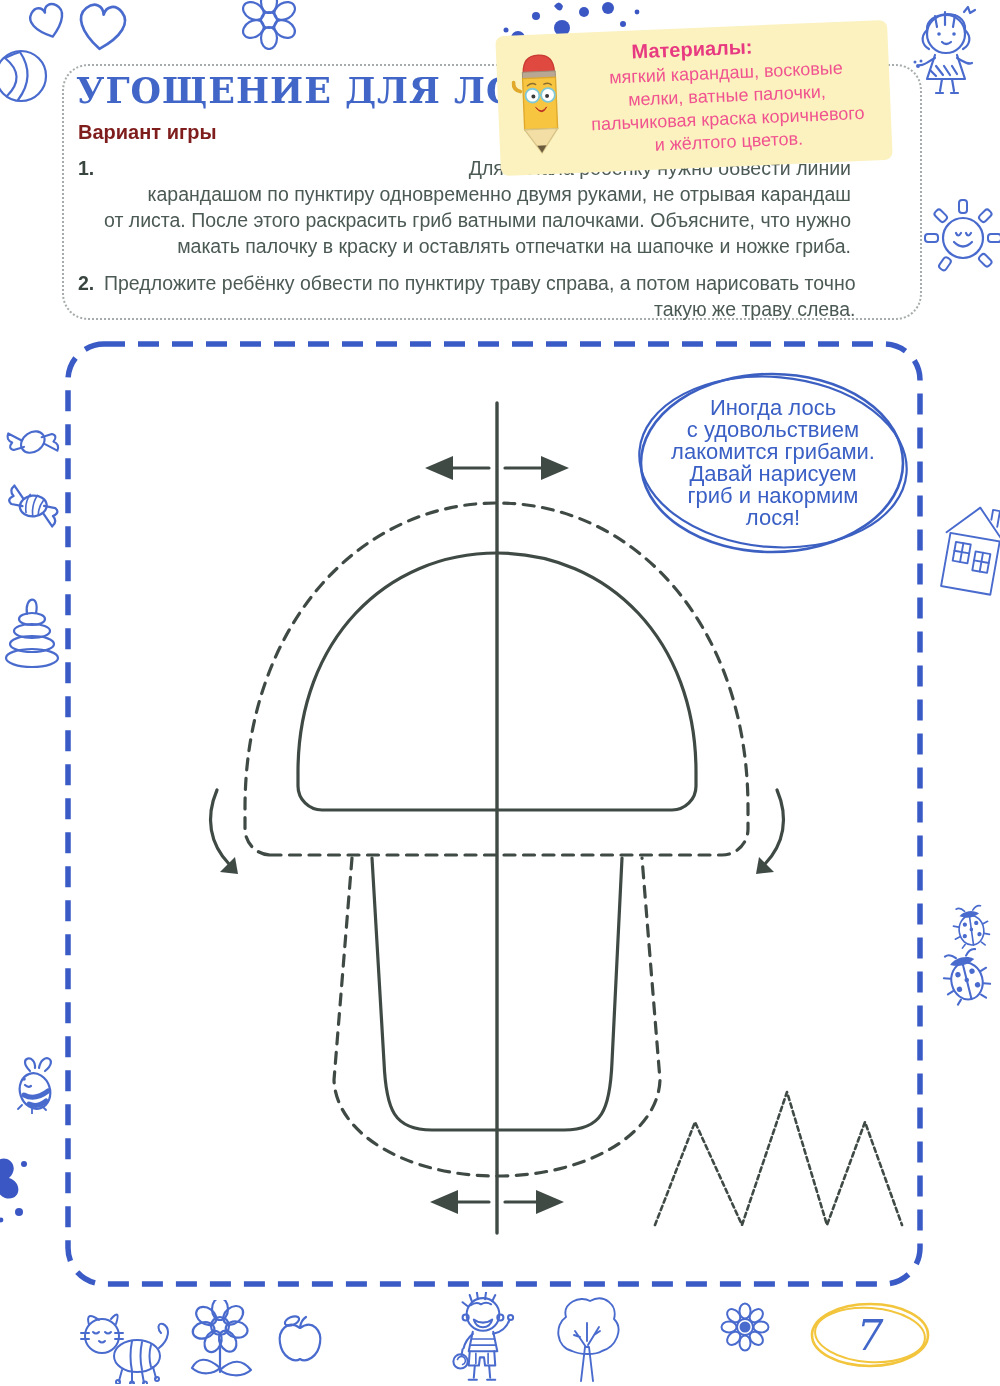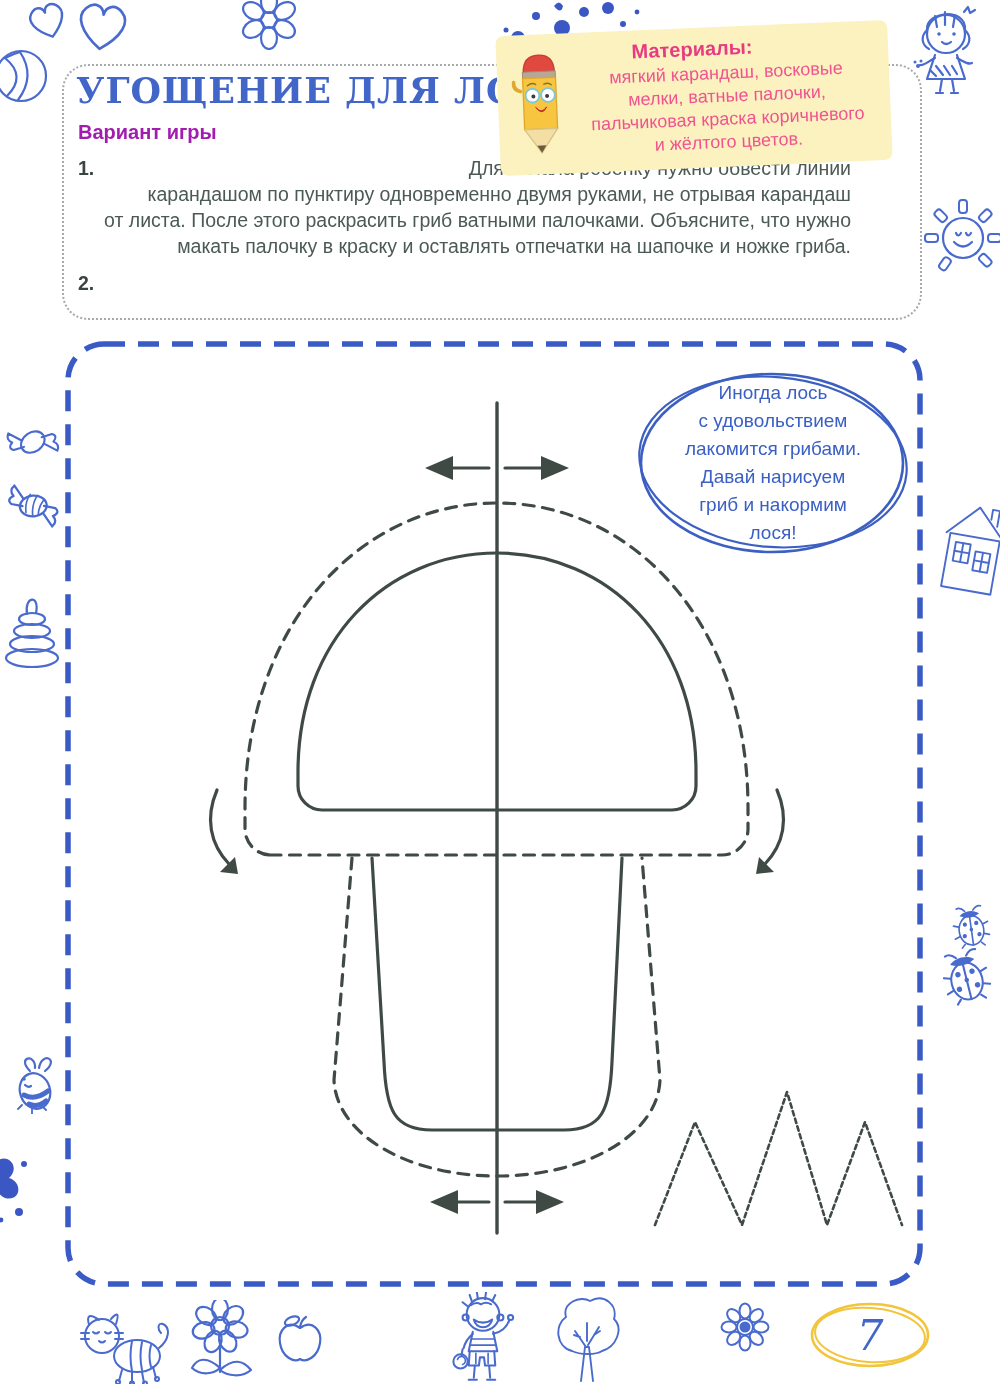--- a/index.html
+++ b/index.html
@@ -17,21 +17,21 @@
   .instr-border{
     left:62px;top:64px;width:856px;height:252px;
     border:2px dotted #a6abab;border-radius:26px;background:#fff;
   }
   .page-title{
     left:76px;top:70px;width:500px;
     font-family:"DejaVu Serif",serif;font-weight:bold;font-size:35px;
     color:#4166c8;letter-spacing:1px;white-space:nowrap;
   }
   .variant-heading{
-    left:78px;top:121px;font-size:20px;font-weight:bold;color:#a21caf;
+    left:78px;top:121px;font-size:20px;font-weight:bold;color:#7f1d1d;
   }
   .instr{left:78px;top:155px;width:838px;color:#4c5a54;font-size:19.5px;line-height:26px;}
   .item{display:flex;margin-bottom:11px;}
   .num{font-weight:bold;color:#39453f;width:26px;flex:none;}
   .itext{white-space:pre-line;text-align:right;}
 
   
   .materials{
     left:498px;top:28px;width:392px;height:140px;
     background:#fbf2c0;border-radius:8px;transform:rotate(-2.4deg);
@@ -40,21 +40,21 @@
   .materials .mtitle{margin-top:10px;font-size:20px;font-weight:bold;color:#e83a81;}
   .materials .mtext{margin-top:2px;padding-left:66px;font-size:18px;line-height:23px;color:#f1538f;white-space:pre-line;}
 
   
   .activity{left:64px;top:340px;width:860px;height:948px;}
 
   
   .bubble{left:632px;top:364px;width:282px;height:198px;}
   .bubble-text{
     position:absolute;inset:0;display:flex;align-items:center;justify-content:center;
-    text-align:center;color:#3a5fc5;font-size:19px;line-height:28px;white-space:pre-line;
+    text-align:center;color:#3a5fc5;font-size:22px;line-height:22px;white-space:pre-line;
   }
 
   
   .badge{left:808px;top:1300px;width:124px;height:70px;}
   .badge-num{
     position:absolute;inset:0;display:flex;align-items:center;justify-content:center;
     font-family:"DejaVu Serif",serif;font-style:italic;font-size:42px;color:#4267c9;
   }
 </style>
 </head>
@@ -107,20 +107,22 @@
 <div class="abs instr">
   <div class="item">
     <span class="num">1.</span>
     <span class="itext">Для начала ребёнку нужно обвести линии
 карандашом по пунктиру одновременно двумя руками, не отрывая карандаш
 от листа. После этого раскрасить гриб ватными палочками. Объясните, что нужно
 макать палочку в краску и оставлять отпечатки на шапочке и ножке гриба.</span>
   </div>
   <div class="item">
     <span class="num">2.</span>
+    <span class="itext">Предложите ребёнку обвести по пунктиру траву справа, а потом нарисовать точно
+такую же траву слева.</span>
   </div>
 </div>
 
 <div class="abs materials">
   <svg class="abs" style="left:10px;top:14px;" width="64" height="112" viewBox="0 0 70 118">
     <path d="M18,24 Q 18,5 35,5 Q 52,5 52,24 Z" fill="#e0493f" stroke="#c93b33" stroke-width="1.5"></path>
     <rect x="17" y="23" width="36" height="8" fill="#b8a893" stroke="#9a8a76" stroke-width="1"></rect>
     <rect x="17" y="30" width="36" height="56" fill="#f7c53f" stroke="#e0a92c" stroke-width="1.5"></rect>
     <polygon points="17,86 53,86 35,112" fill="#f3dfa5" stroke="#d8c387" stroke-width="1.5"></polygon>
     <polygon points="30,104 40,104 35,112" fill="#6b5b3d"></polygon>

